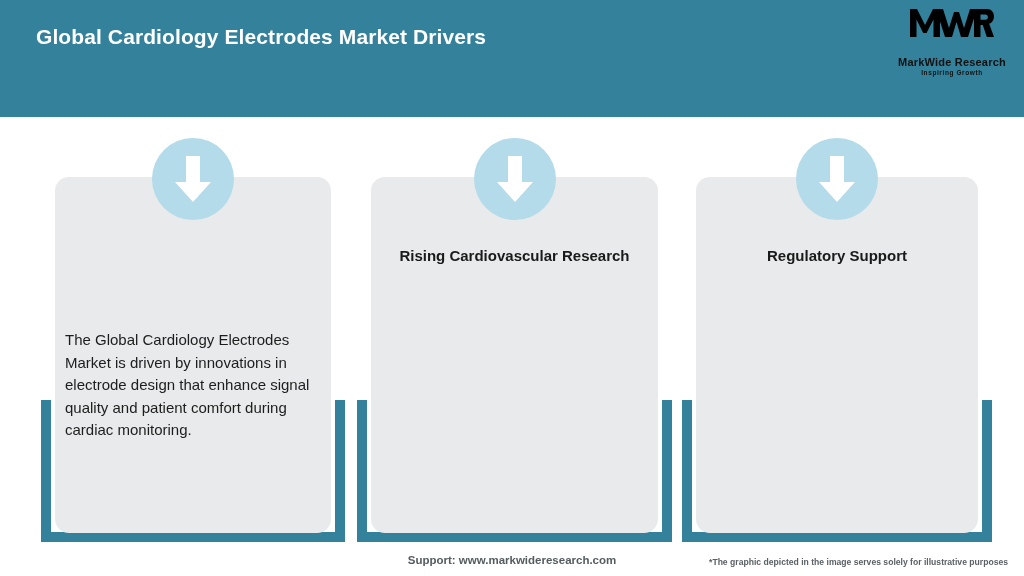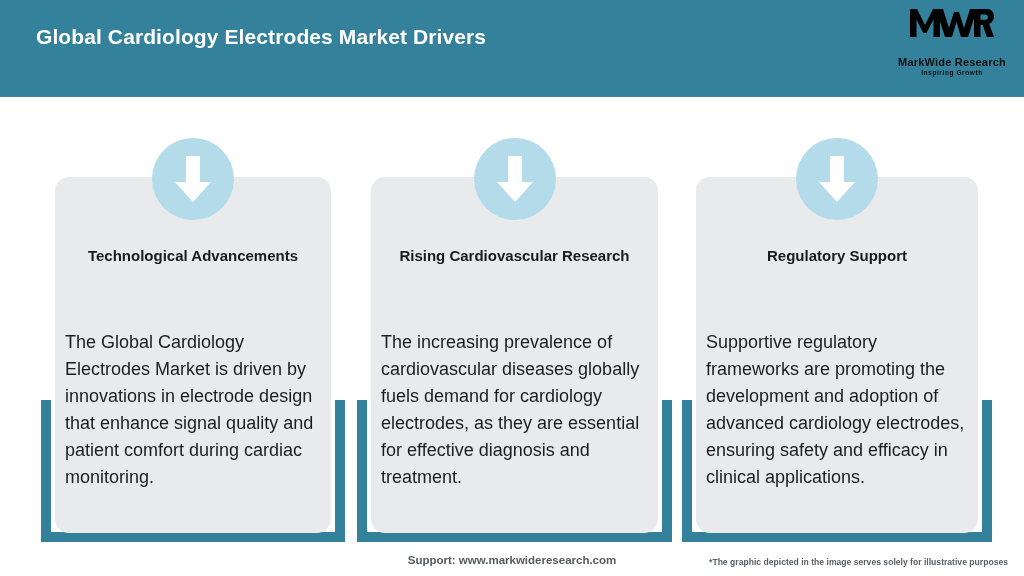--- a/index.html
+++ b/index.html
@@ -15,21 +15,21 @@
     font-family: "Liberation Sans", sans-serif;
     -webkit-font-smoothing: antialiased;
   }
 
   
   .header {
     position: absolute;
     left: 0;
     top: 0;
     width: 1024px;
-    height: 97px;
+    height: 117px;
     background: #34819b;
   }
   .header-title {
     position: absolute;
     left: 36px;
     top: 25px;
     font-size: 21px;
     font-weight: bold;
     color: #ffffff;
     letter-spacing: 0.1px;
@@ -143,21 +143,21 @@
     font-weight: bold;
     color: #1a1a1a;
     line-height: 1.45;
     z-index: 4;
   }
   .card-body {
     position: absolute;
     left: 24px;
     right: 18px;
     top: 232px;
-    font-size: 18px;
+    font-size: 15px;
     color: #1d1d1d;
     line-height: 1.50;
     z-index: 4;
   }
 
   
   .footer-source {
     position: absolute;
     left: 0;
     width: 1024px;
@@ -204,44 +204,41 @@
 <div class="cards">
 
   <div class="card-wrap c0">
     <div class="card-backing"></div>
     <div class="card-panel"></div>
     <div class="icon-circle">
       <svg width="44" height="50" viewBox="0 0 44 50" aria-hidden="true">
         <polygon fill="#ffffff" points="15,2 29,2 29,28 40,28 22,48 4,28 15,28"></polygon>
       </svg>
     </div>
-    <div class="card-title">Technological Advancements</div>
     <div class="card-body">The Global Cardiology Electrodes Market is driven by innovations in electrode design that enhance signal quality and patient comfort during cardiac monitoring.</div>
   </div>
 
   <div class="card-wrap c1">
     <div class="card-backing"></div>
     <div class="card-panel"></div>
     <div class="icon-circle">
       <svg width="44" height="50" viewBox="0 0 44 50" aria-hidden="true">
         <polygon fill="#ffffff" points="15,2 29,2 29,28 40,28 22,48 4,28 15,28"></polygon>
       </svg>
     </div>
     <div class="card-title">Rising Cardiovascular Research</div>
-    <div class="card-body">The increasing prevalence of cardiovascular diseases globally fuels demand for cardiology electrodes, as they are essential for effective diagnosis and treatment.</div>
   </div>
 
   <div class="card-wrap c2">
     <div class="card-backing"></div>
     <div class="card-panel"></div>
     <div class="icon-circle">
       <svg width="44" height="50" viewBox="0 0 44 50" aria-hidden="true">
         <polygon fill="#ffffff" points="15,2 29,2 29,28 40,28 22,48 4,28 15,28"></polygon>
       </svg>
     </div>
     <div class="card-title">Regulatory Support</div>
-    <div class="card-body">Supportive regulatory frameworks are promoting the development and adoption of advanced cardiology electrodes, ensuring safety and efficacy in clinical applications.</div>
   </div>
 
 </div>
 
 <div class="footer-source">Support: www.markwideresearch.com</div>
 <div class="footer-note">*The graphic depicted in the image serves solely for illustrative purposes</div>
 
 </body></html>

